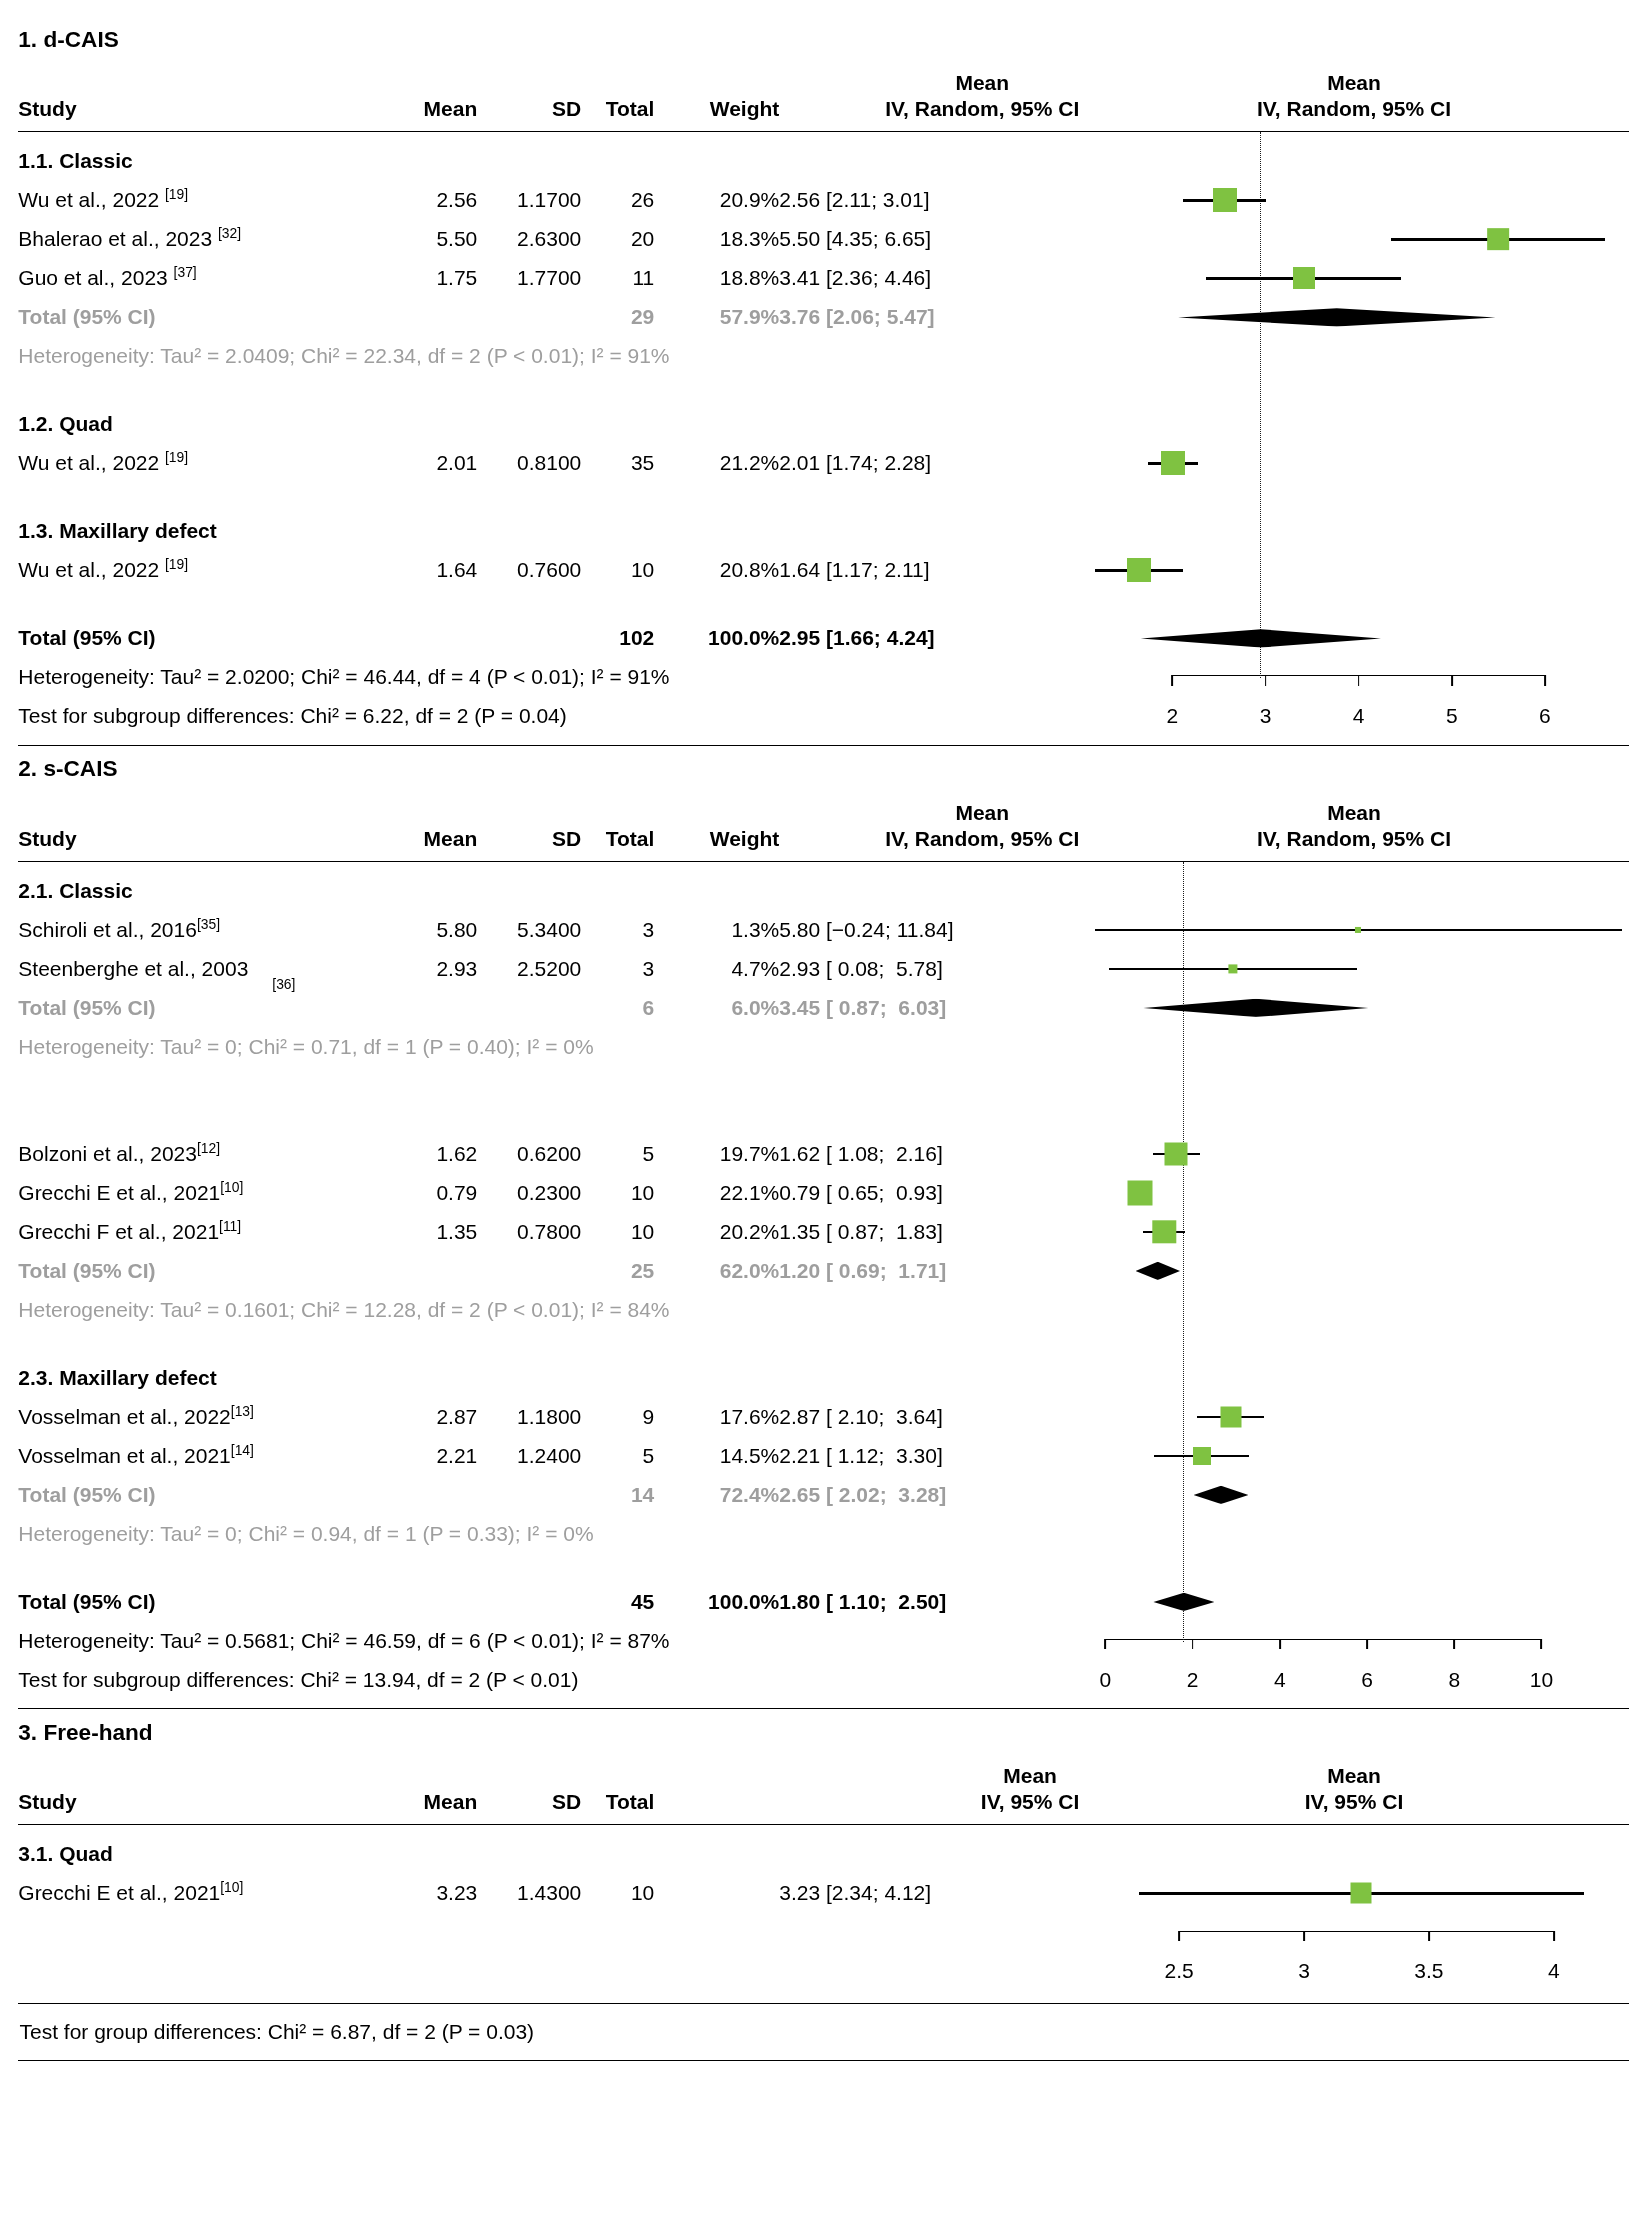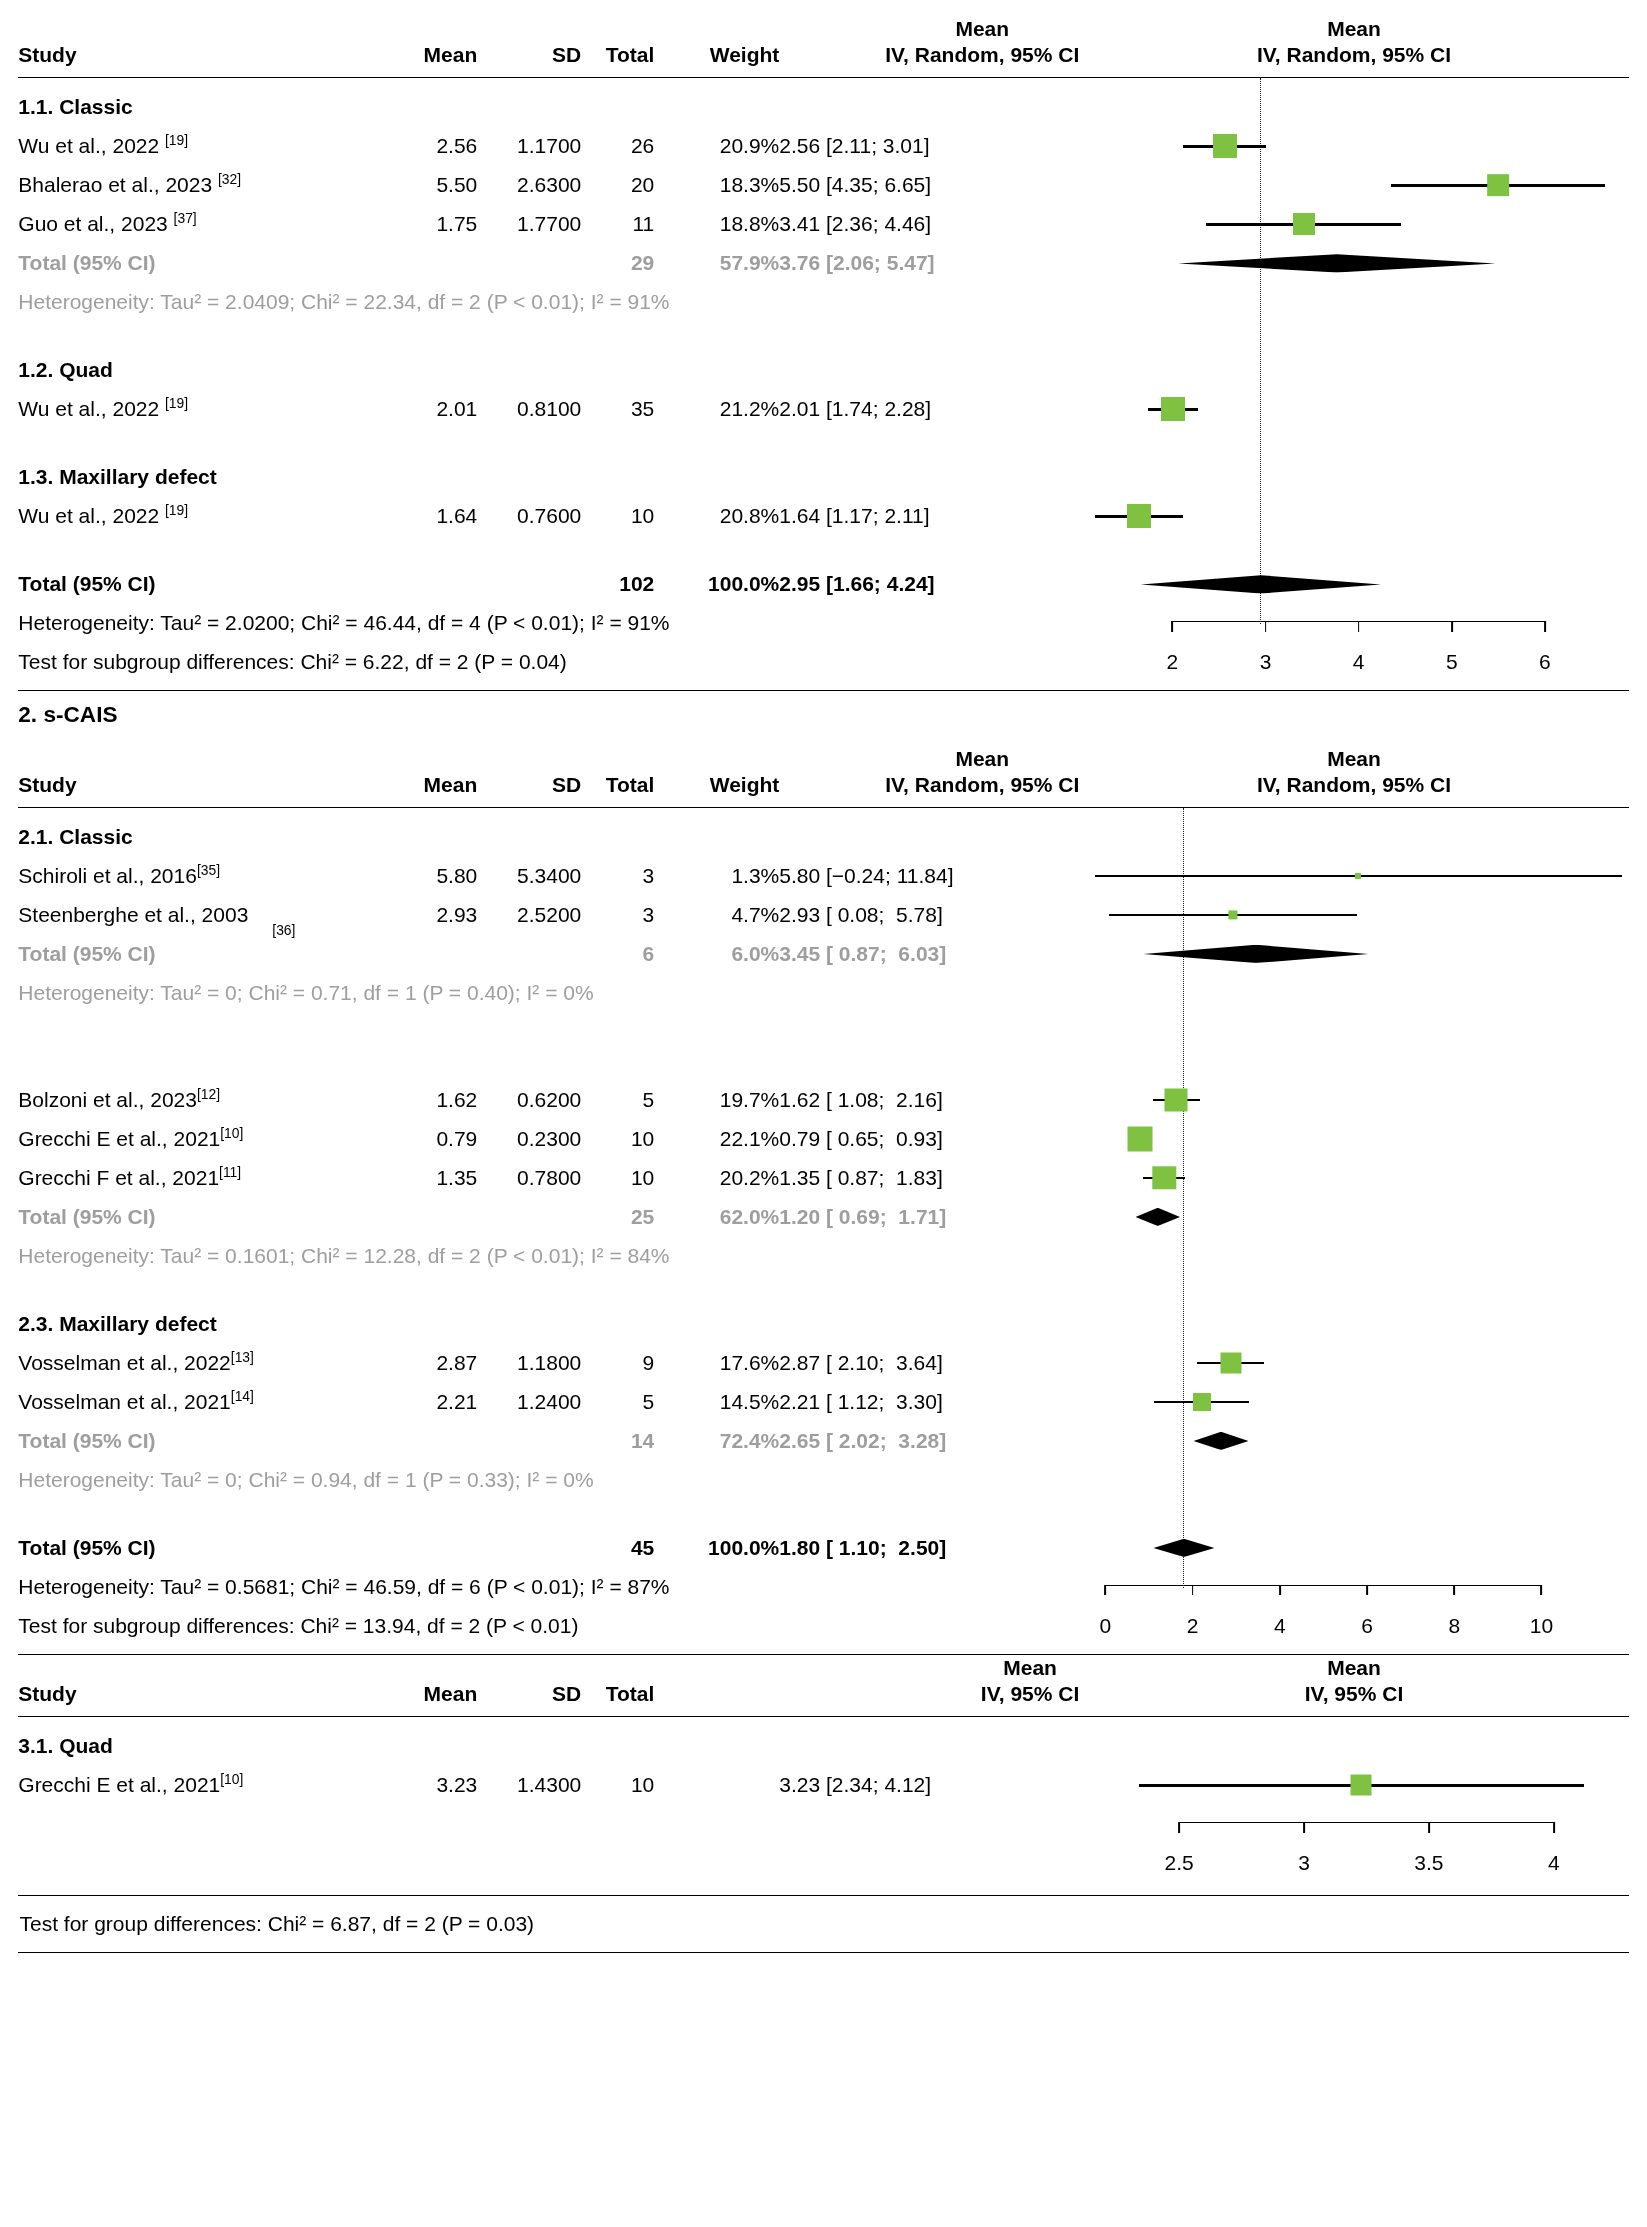--- a/index.html
+++ b/index.html
@@ -34,20 +34,21 @@
   .tick{position:absolute;top:45%;width:1.8px;height:10.4px;background:#000;transform:translateX(-50%)}
   .axis-label{position:absolute;top:50%;transform:translate(-50%,-50%);white-space:nowrap}
   #footer-wrap{margin-top:12px;border-top:1.8px solid #000;border-bottom:1.8px solid #000;padding:14.7px 1.2px}
 </style>
 </head>
 <body>
 
 <div id="figure">
   <div id="sections">
       <section class="fsec">
+        <div class="sec-title">1.  d-CAIS</div>
         <div class="row header-row">
           <div class="c-study hcell">Study</div>
           <div class="c-num hcell">Mean</div>
           <div class="c-num hcell">SD</div>
           <div class="c-num hcell">Total</div>
           <div class="c-num hcell">Weight</div>
           <div class="c-ci-h"><div class="htwo"><div class="hl">Mean</div><div class="hl">IV, Random, 95% CI</div></div></div>
           <div class="c-plot-h"><div class="htwo"><div class="hl">Mean</div><div class="hl">IV, Random, 95% CI</div></div></div>
         </div>
         <div class="rows-wrap">
@@ -364,20 +365,21 @@
               <div class="axis-label" style="left: 52.381%;">6</div>
               <div class="axis-label" style="left: 68.254%;">8</div>
               <div class="axis-label" style="left: 84.127%;">10</div>
             </div>
           </div>
           <div class="refline" style="left: 1165px; height: 780px;"></div>
         </div>
       </section>
       <div class="divider"></div>
       <section class="fsec">
+        <div class="sec-title">3. Free-hand</div>
         <div class="row header-row">
           <div class="c-study hcell">Study</div>
           <div class="c-num hcell">Mean</div>
           <div class="c-num hcell">SD</div>
           <div class="c-num hcell">Total</div>
           <div class="c-num hcell"></div>
           <div class="c-ci-h"><div class="htwo"><div class="hl">Mean</div><div class="hl">IV, 95% CI</div></div></div>
           <div class="c-plot-h"><div class="htwo"><div class="hl">Mean</div><div class="hl">IV, 95% CI</div></div></div>
         </div>
         <div class="rows-wrap">

